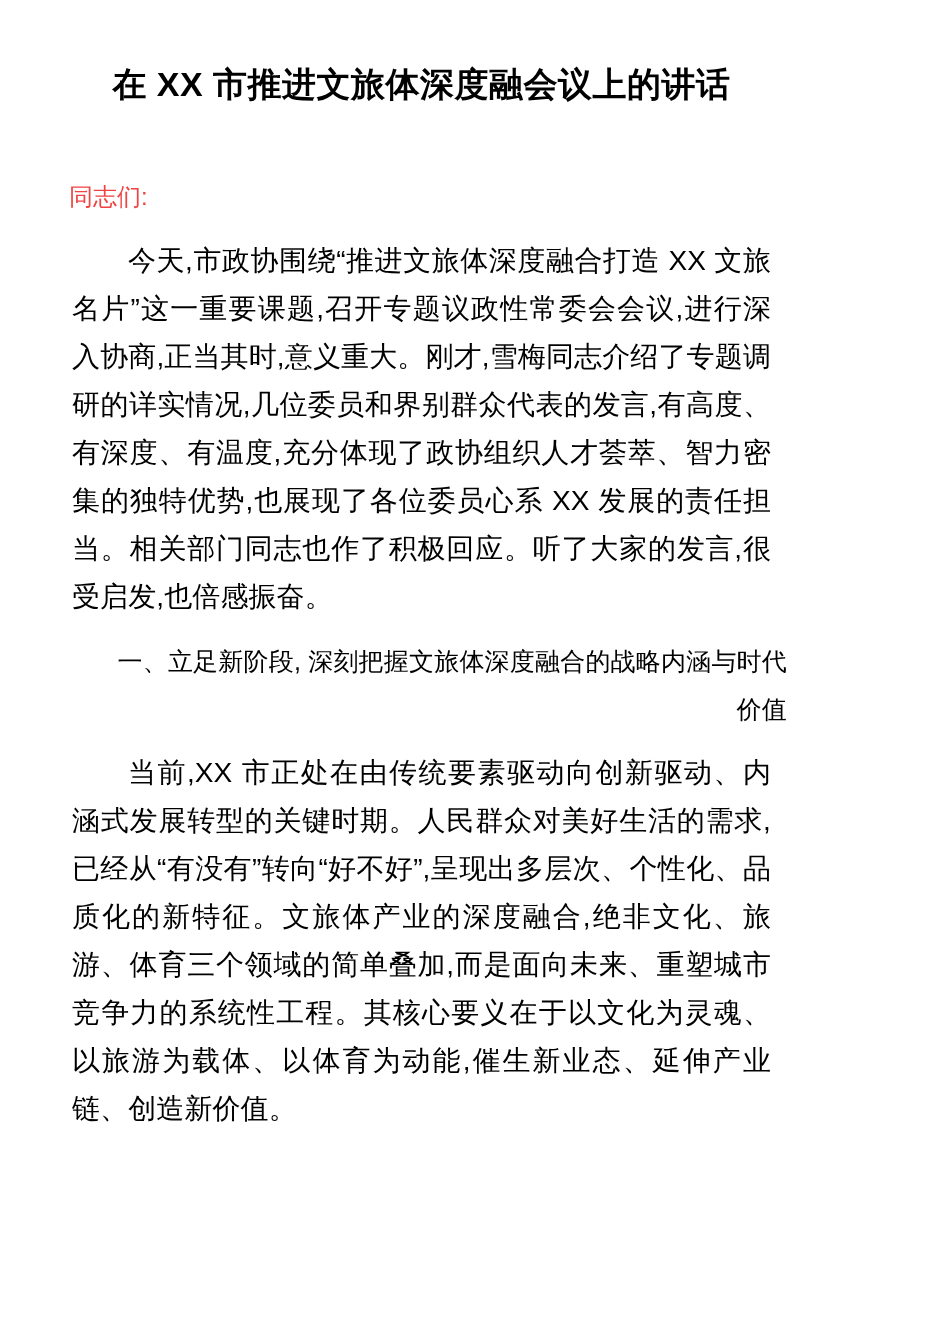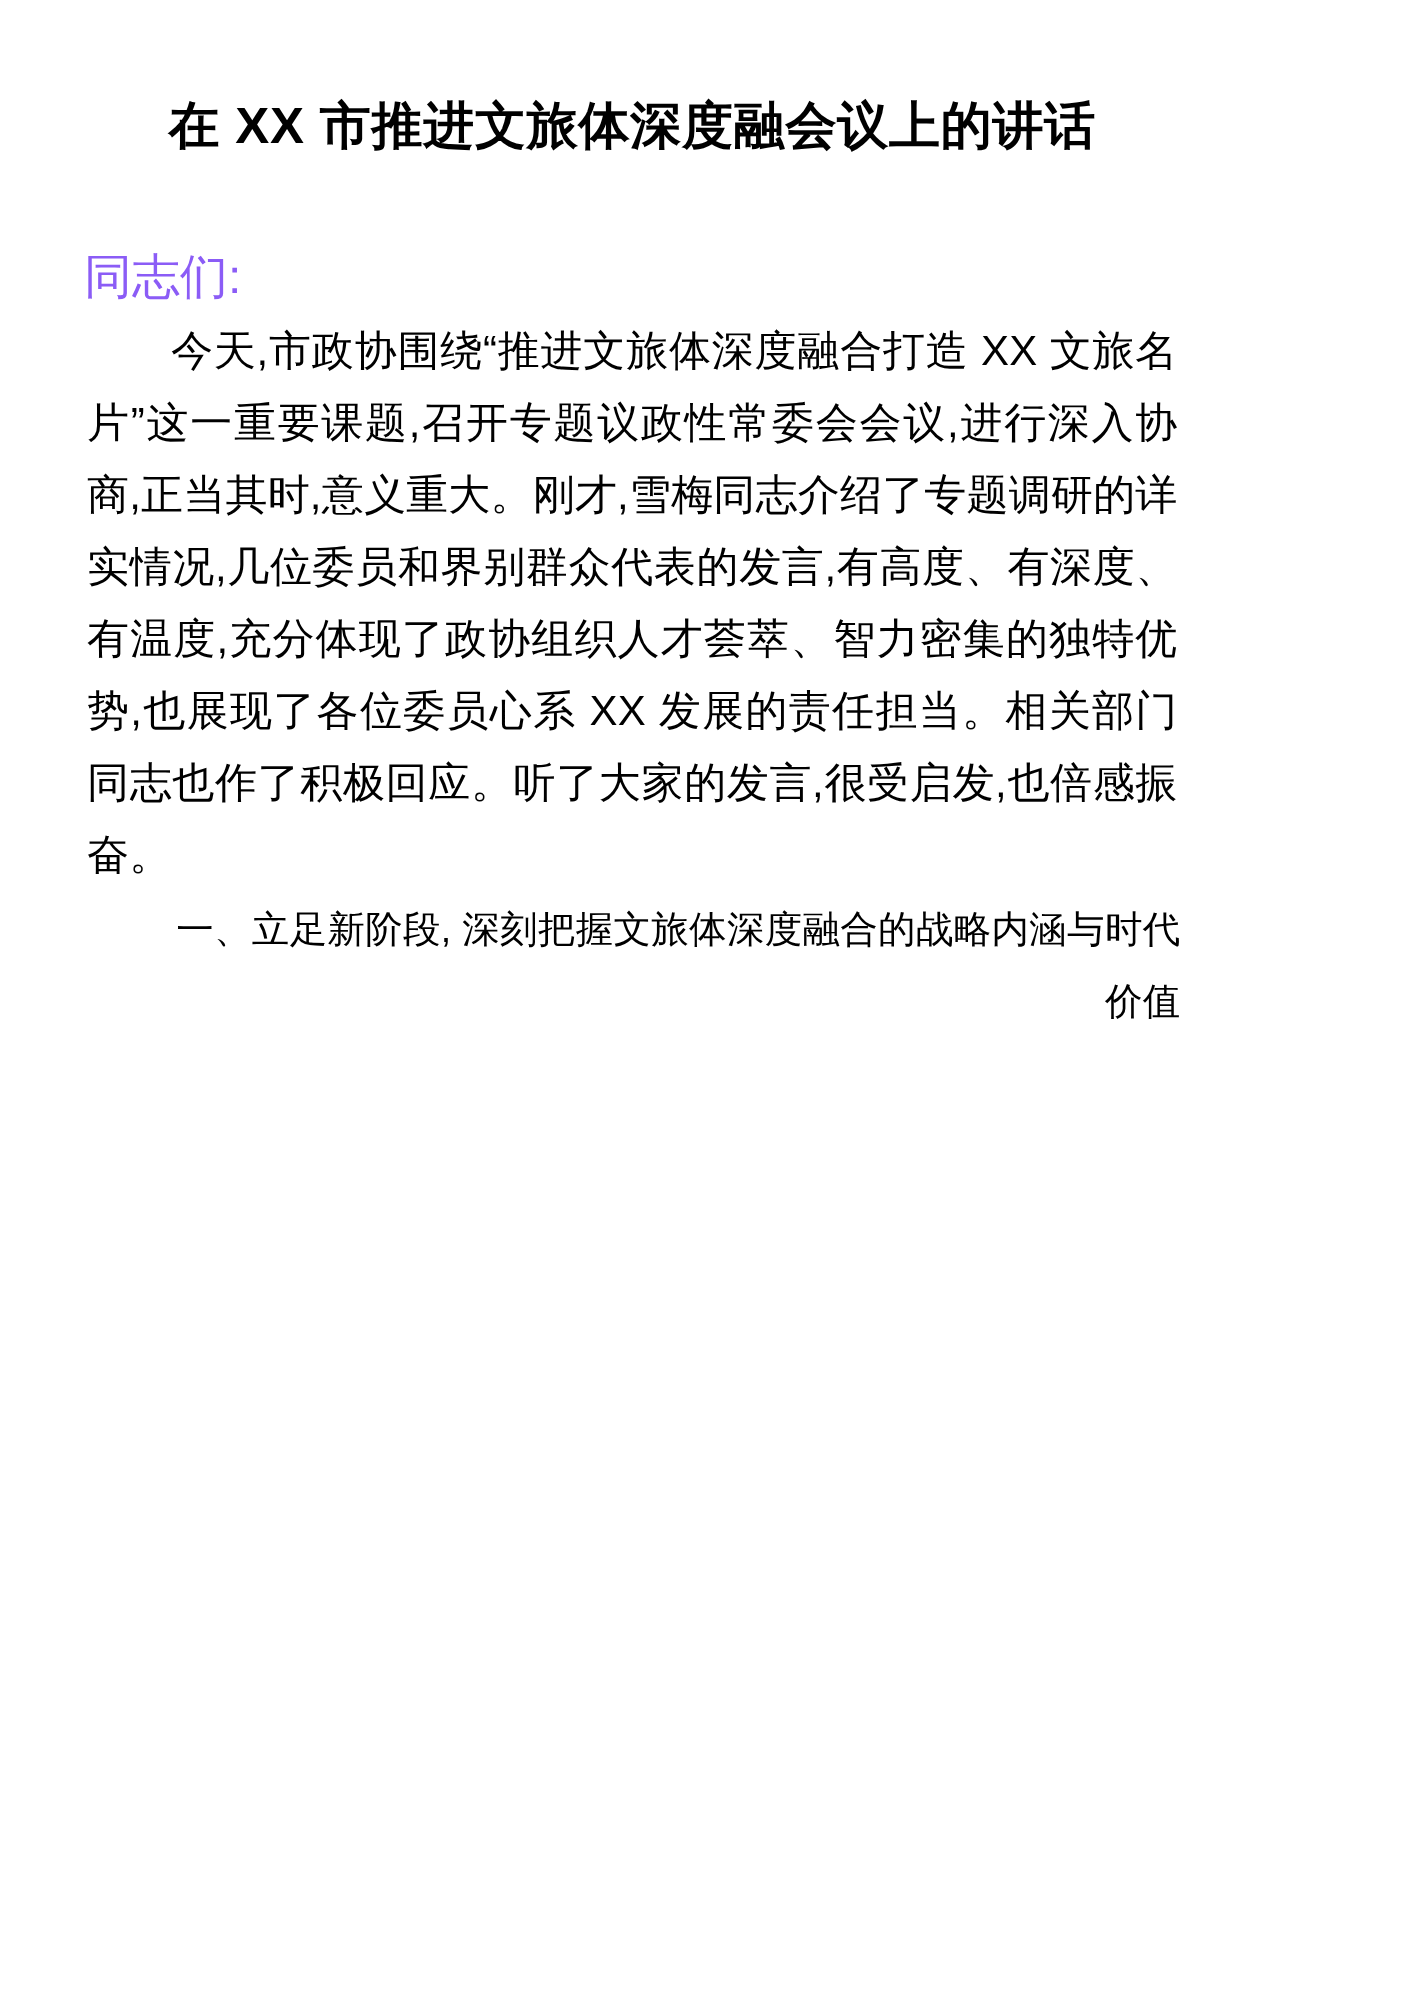--- a/index.html
+++ b/index.html
@@ -31,29 +31,29 @@
     text-align: center;
     font-size: 34px;
     font-weight: 700;
     letter-spacing: 0.5px;
     line-height: 1.35;
     color: #000000;
     white-space: nowrap;
   }
 
   .salutation {
-    margin: 0;
+    margin: 13px;
     padding-top: 52px;
-    font-size: 32px;
+    font-size: 24px;
     line-height: 48px;
-    color: #8b5cf6;
+    color: #ef4444;
   }
 
   .body-para {
-    margin: 2px;
+    margin: 16px;
     font-size: 28px;
     line-height: 48px;
     text-indent: 2em;
     text-align: justify;
     text-justify: inter-ideograph;
     color: #000000;
     letter-spacing: 0.1px;
   }
 
   .body-para + .body-para {
@@ -78,14 +78,15 @@
 
   <h1 class="doc-title">在 XX 市推进文旅体深度融会议上的讲话</h1>
 
   <p class="salutation">同志们:</p>
 
   <p class="body-para">今天,市政协围绕“推进文旅体深度融合打造 XX 文旅名片”这一重要课题,召开专题议政性常委会会议,进行深入协商,正当其时,意义重大。刚才,雪梅同志介绍了专题调研的详实情况,几位委员和界别群众代表的发言,有高度、有深度、有温度,充分体现了政协组织人才荟萃、智力密集的独特优势,也展现了各位委员心系 XX 发展的责任担当。相关部门同志也作了积极回应。听了大家的发言,很受启发,也倍感振奋。</p>
 
 
   <p class="section-heading">一、立足新阶段, 深刻把握文旅体深度融合的战略内涵与时代价值</p>
 
+  <p class="body-para">当前,XX 市正处在由传统要素驱动向创新驱动、内涵式发展转型的关键时期。人民群众对美好生活的需求,已经从“有没有”转向“好不好”,呈现出多层次、个性化、品质化的新特征。文旅体产业的深度融合,绝非文化、旅游、体育三个领域的简单叠加,而是面向未来、重塑城市竞争力的系统性工程。其核心要义在于以文化为灵魂、以旅游为载体、以体育为动能,催生新业态、延伸产业链、创造新价值。</p>
 
 </div>
 
 </body></html>

